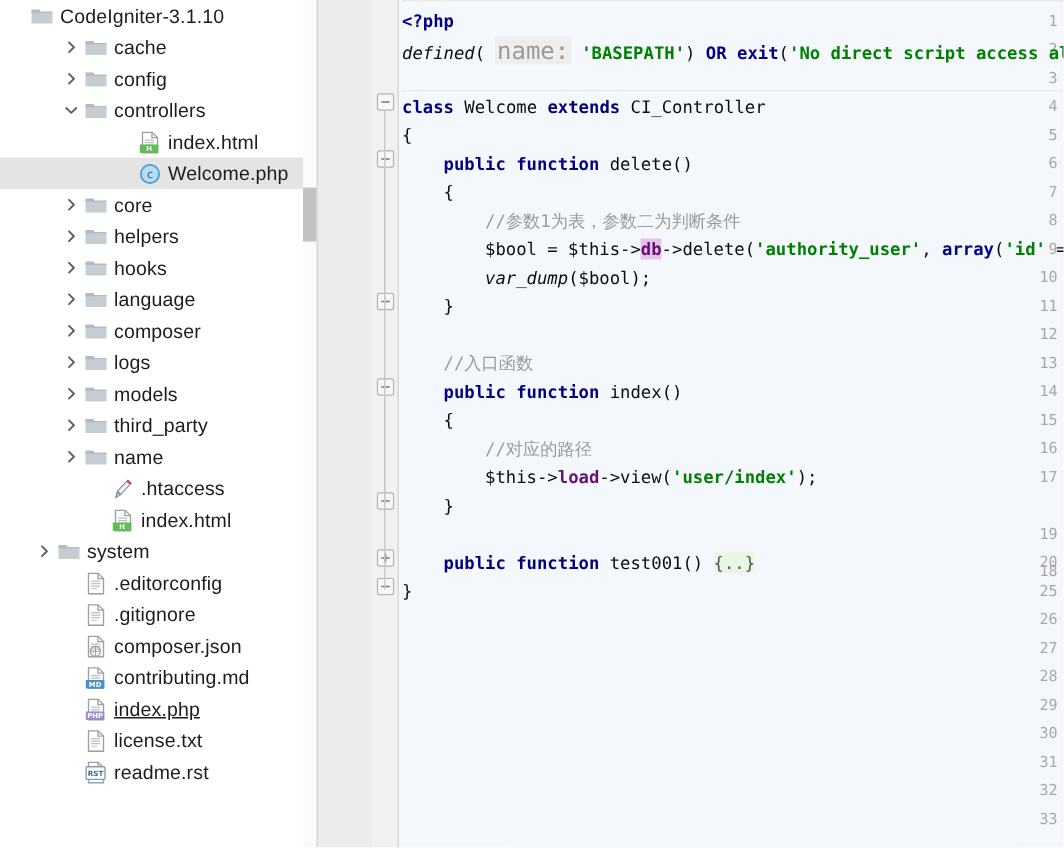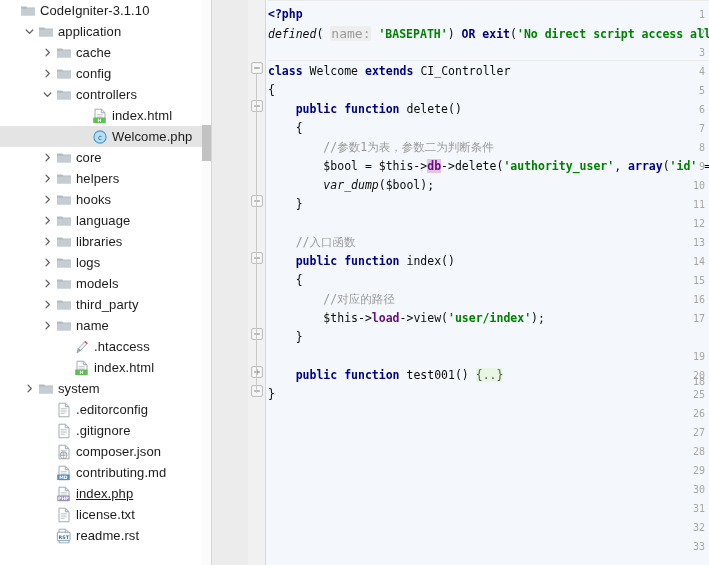--- a/index.html
+++ b/index.html
@@ -159,21 +159,21 @@
   
   .kw      { color: #000080; font-weight: bold; }
   .str     { color: #008000; font-weight: bold; }
   .cmt     { color: #9a9a9a; }
   .ital    { font-style: italic; color: #0b0b0b; }
   .field   { color: #660e7a; font-weight: bold; }
   .field-hl{ color: #660e7a; font-weight: bold; background: #e6c3e6; }
   .hint    {
     color: #9a9a9a;
     background: #eeeeee;
-    font-size: 13px;
+    font-size: 16px;
     border-radius: 2px;
     padding: 0 1px;
   }
   .folded  {
     background: #eaf6e4;
     color: #555;
   }
   .plain   { color: #0b0b0b; }
 
   #topline {
@@ -200,32 +200,20 @@
   <div id="tree-panel">
     <div id="tree-list">
         <div class="tree-row" style="padding-left: 6px;">
           <span class="arrow none"></span>
           <span class="node-icon"><svg width="16" height="16" viewBox="0 0 16 16">
               <path d="M1 4.2h5l1.1 1.3H15v7.2H1z" fill="#c6cdd2"></path>
               <path d="M1 3.4h5.2l1 1.2H15v1.1H1z" fill="#b3bbc1"></path>
             </svg></span>
           <span class="node-label">CodeIgniter-3.1.10</span>
         </div>
-        <div class="tree-row" style="padding-left: 24px;">
-          <span class="arrow">
-            <svg width="11" height="11" viewBox="0 0 11 11">
-              <path d="M2.2 4 L5.5 7.3 L8.8 4" fill="none" stroke="#5c5c5c" stroke-width="1.2" stroke-linecap="round" stroke-linejoin="round"></path>
-            </svg>
-          </span>
-          <span class="node-icon"><svg width="16" height="16" viewBox="0 0 16 16">
-              <path d="M1 4.2h5l1.1 1.3H15v7.2H1z" fill="#c6cdd2"></path>
-              <path d="M1 3.4h5.2l1 1.2H15v1.1H1z" fill="#b3bbc1"></path>
-            </svg></span>
-          <span class="node-label">application</span>
-        </div>
         <div class="tree-row" style="padding-left: 42px;">
           <span class="arrow">
             <svg width="11" height="11" viewBox="0 0 11 11">
               <path d="M4 2.2 L7.3 5.5 L4 8.8" fill="none" stroke="#5c5c5c" stroke-width="1.2" stroke-linecap="round" stroke-linejoin="round"></path>
             </svg>
           </span>
           <span class="node-icon"><svg width="16" height="16" viewBox="0 0 16 16">
               <path d="M1 4.2h5l1.1 1.3H15v7.2H1z" fill="#c6cdd2"></path>
               <path d="M1 3.4h5.2l1 1.2H15v1.1H1z" fill="#b3bbc1"></path>
             </svg></span>
@@ -325,21 +313,21 @@
         <div class="tree-row" style="padding-left: 42px;">
           <span class="arrow">
             <svg width="11" height="11" viewBox="0 0 11 11">
               <path d="M4 2.2 L7.3 5.5 L4 8.8" fill="none" stroke="#5c5c5c" stroke-width="1.2" stroke-linecap="round" stroke-linejoin="round"></path>
             </svg>
           </span>
           <span class="node-icon"><svg width="16" height="16" viewBox="0 0 16 16">
               <path d="M1 4.2h5l1.1 1.3H15v7.2H1z" fill="#c6cdd2"></path>
               <path d="M1 3.4h5.2l1 1.2H15v1.1H1z" fill="#b3bbc1"></path>
             </svg></span>
-          <span class="node-label">libraries</span>
+          <span class="node-label">composer</span>
         </div>
         <div class="tree-row" style="padding-left: 42px;">
           <span class="arrow">
             <svg width="11" height="11" viewBox="0 0 11 11">
               <path d="M4 2.2 L7.3 5.5 L4 8.8" fill="none" stroke="#5c5c5c" stroke-width="1.2" stroke-linecap="round" stroke-linejoin="round"></path>
             </svg>
           </span>
           <span class="node-icon"><svg width="16" height="16" viewBox="0 0 16 16">
               <path d="M1 4.2h5l1.1 1.3H15v7.2H1z" fill="#c6cdd2"></path>
               <path d="M1 3.4h5.2l1 1.2H15v1.1H1z" fill="#b3bbc1"></path>

